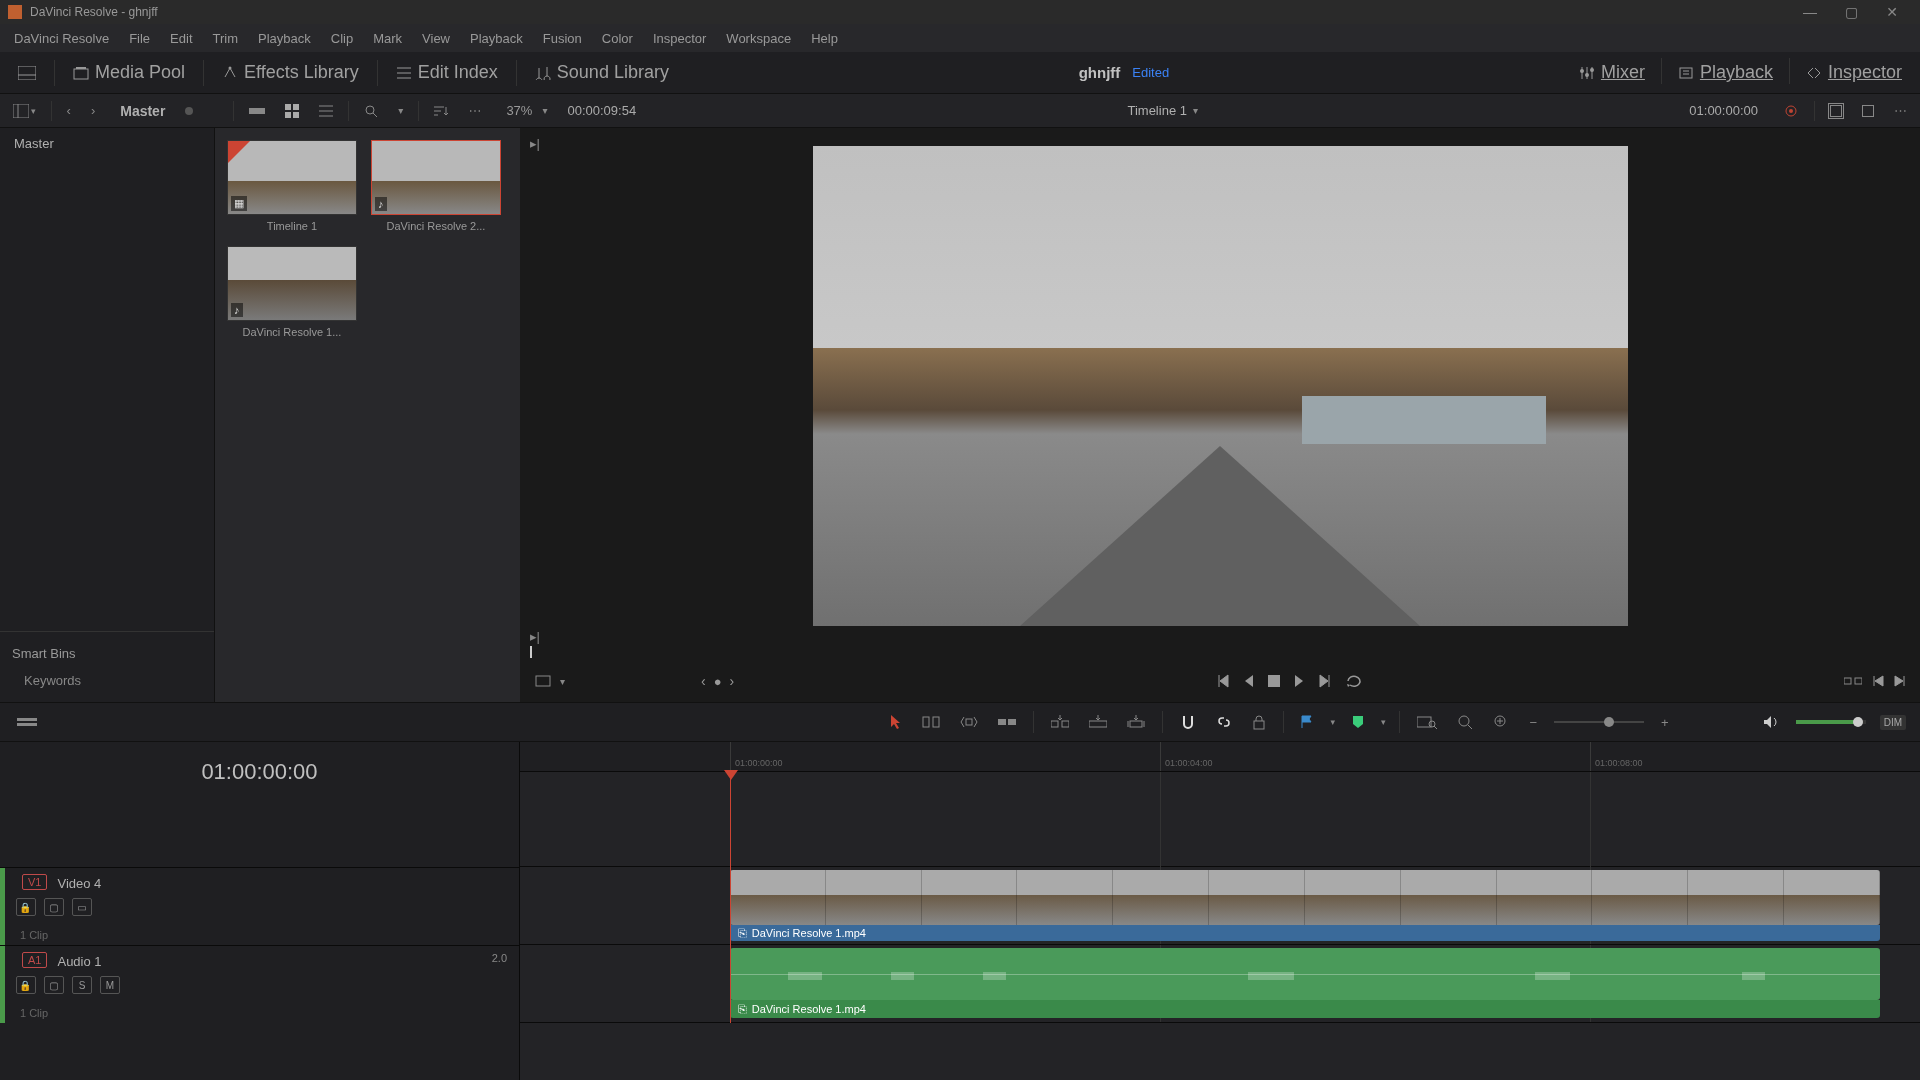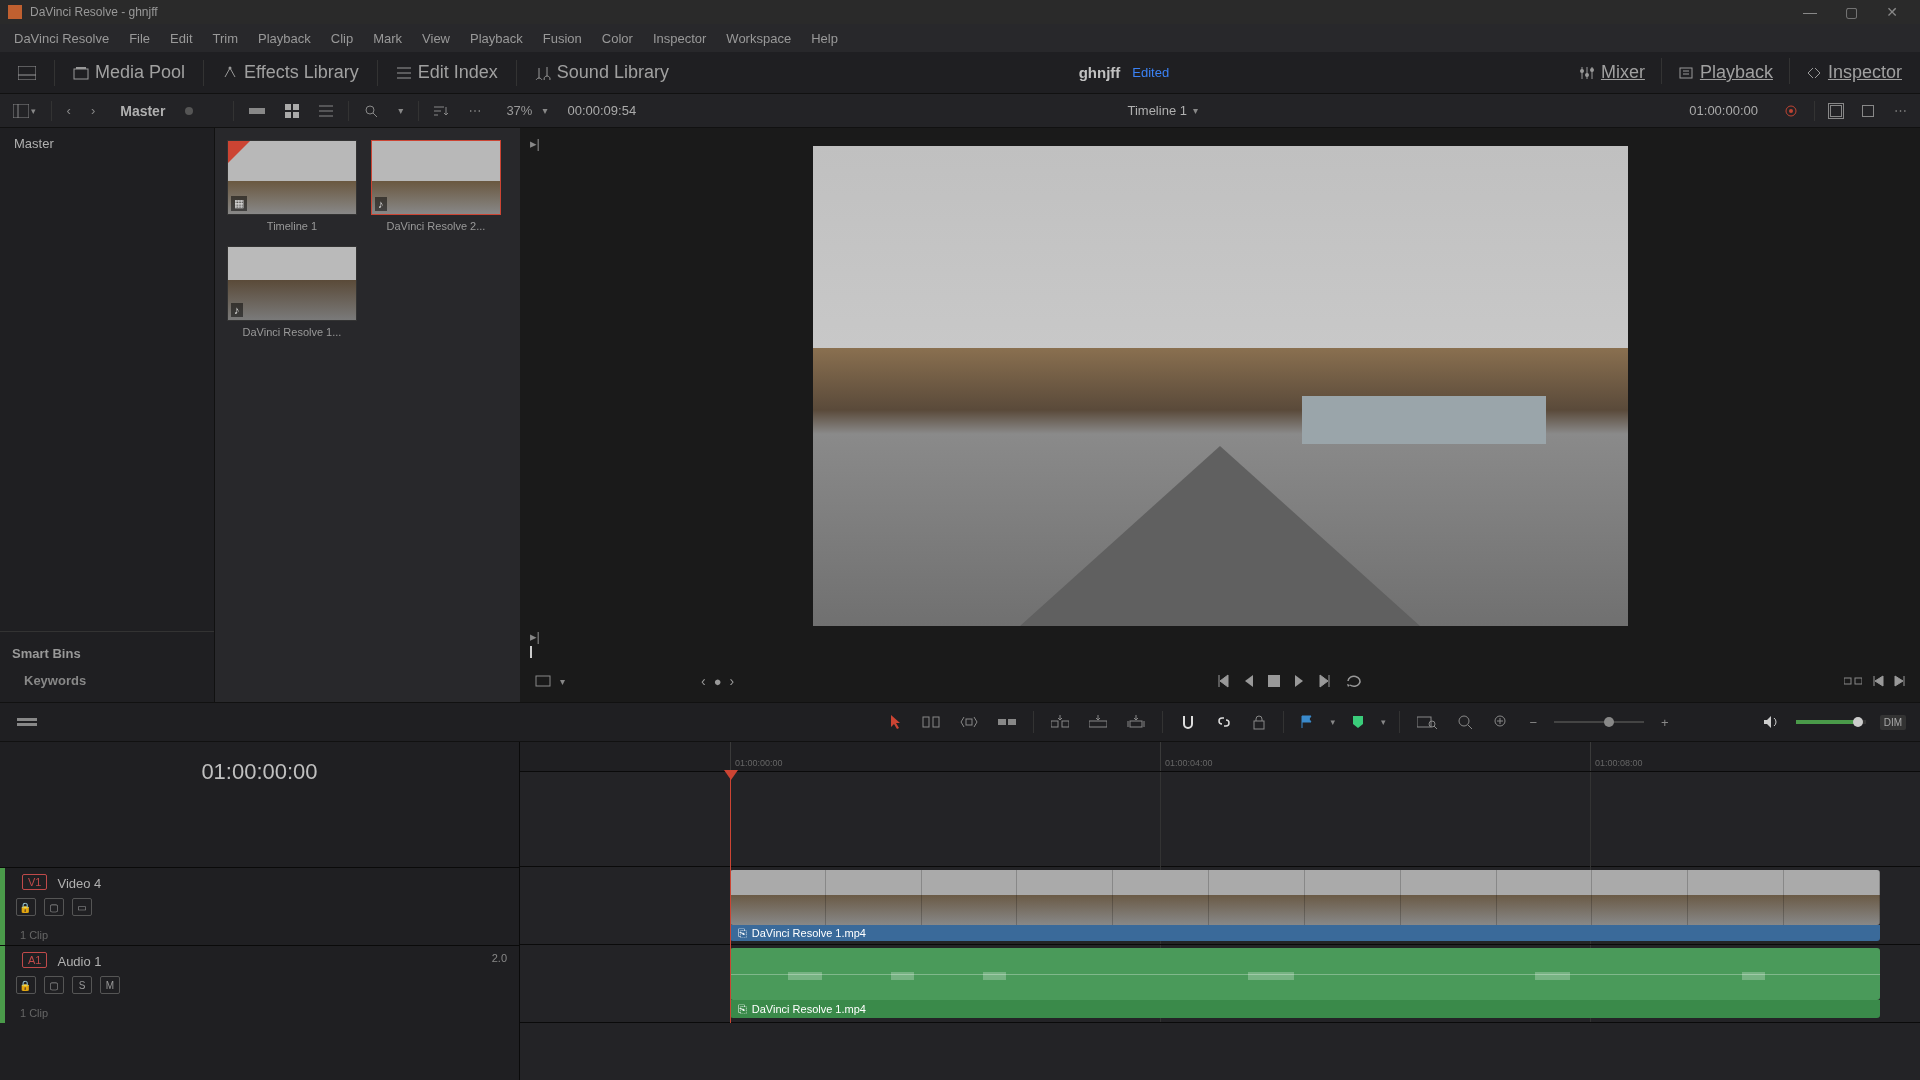--- a/index.html
+++ b/index.html
@@ -38,22 +38,22 @@
 .secbar .timeline-name { color: #b0b0b0; font-size: 13px; }
 .secbar .record-tc { font-size: 13px; color: #aaa; margin-right: 10px; }
 .secbar .guide-sq { width: 12px; height: 12px; border: 1px solid #888; }
 
 
 .main { display: flex; height: 574px; }
 .sidebar-left { width: 215px; background: #1f1f22; border-right: 1px solid #111; display: flex; flex-direction: column; }
 .sidebar-left .bin-item { padding: 8px 14px; font-size: 13px; color: #b0b0b0; cursor: pointer; }
 .sidebar-left .fill { flex: 1; }
 .sidebar-left .smartbins { border-top: 1px solid #333; padding: 8px 0; }
-.sidebar-left .sb-header { padding: 6px 12px; font-size: 13px; color: #999; font-weight: bold; }
-.sidebar-left .sb-item { padding: 6px 24px; font-size: 13px; color: #888; cursor: pointer; font-weight: bold; }
+.sidebar-left .sb-header { padding: 6px 12px; font-size: 13px; color: #999; }
+.sidebar-left .sb-item { padding: 6px 24px; font-size: 13px; color: #888; cursor: pointer; }
 
 .media-thumbs { width: 305px; background: #28282b; padding: 12px; display: flex; flex-wrap: wrap; gap: 14px; align-content: flex-start; }
 .thumb-item { width: 130px; }
 .thumb-img { width: 130px; height: 75px; background: #3a3a3d; position: relative; border: 1px solid #333; overflow: hidden; }
 .thumb-img.selected { border: 1px solid #cc4433; }
 .thumb-img .tl-corner { position: absolute; top: 0; left: 0; width: 0; height: 0; border-top: 22px solid #cc4433; border-right: 22px solid transparent; }
 .thumb-img .badge { position: absolute; bottom: 3px; left: 3px; color: #ddd; font-size: 11px; background: rgba(0,0,0,0.5); padding: 1px 3px; }
 .thumb-label { text-align: center; font-size: 11px; color: #999; margin-top: 5px; white-space: nowrap; overflow: hidden; text-overflow: ellipsis; }
 .road-sky { background: linear-gradient(#b8b8b8 0%, #b8b8b8 55%, #6a5840 55%, #888 100%); }
 .mountain { background: linear-gradient(#bababa 0%, #bababa 45%, #5a4a38 45%, #7a7a7a 100%); }

